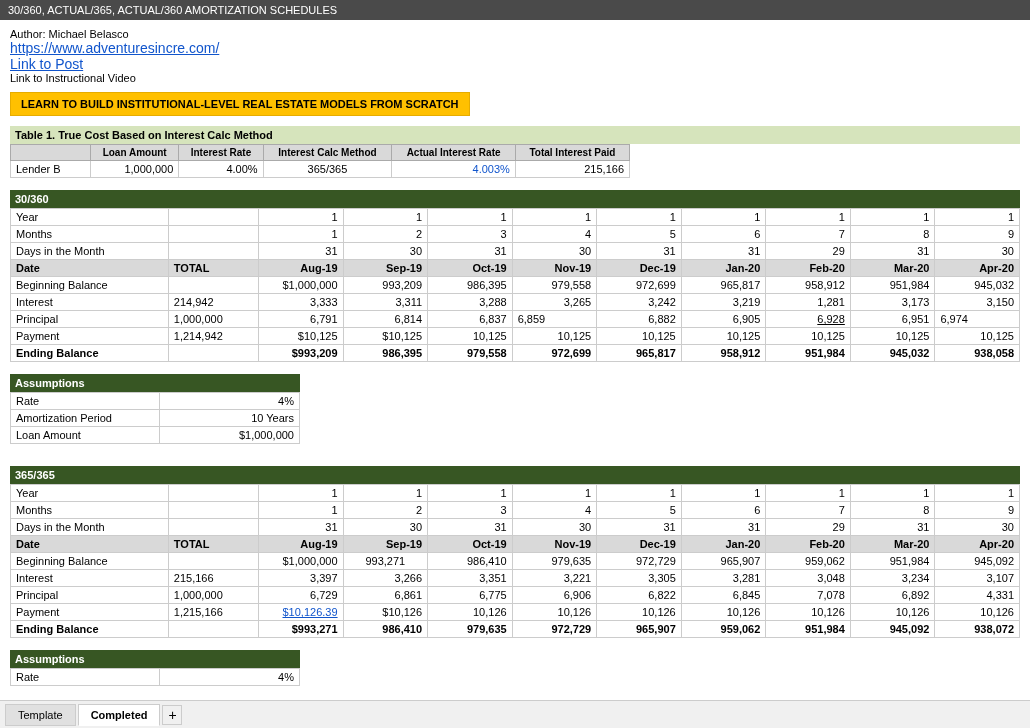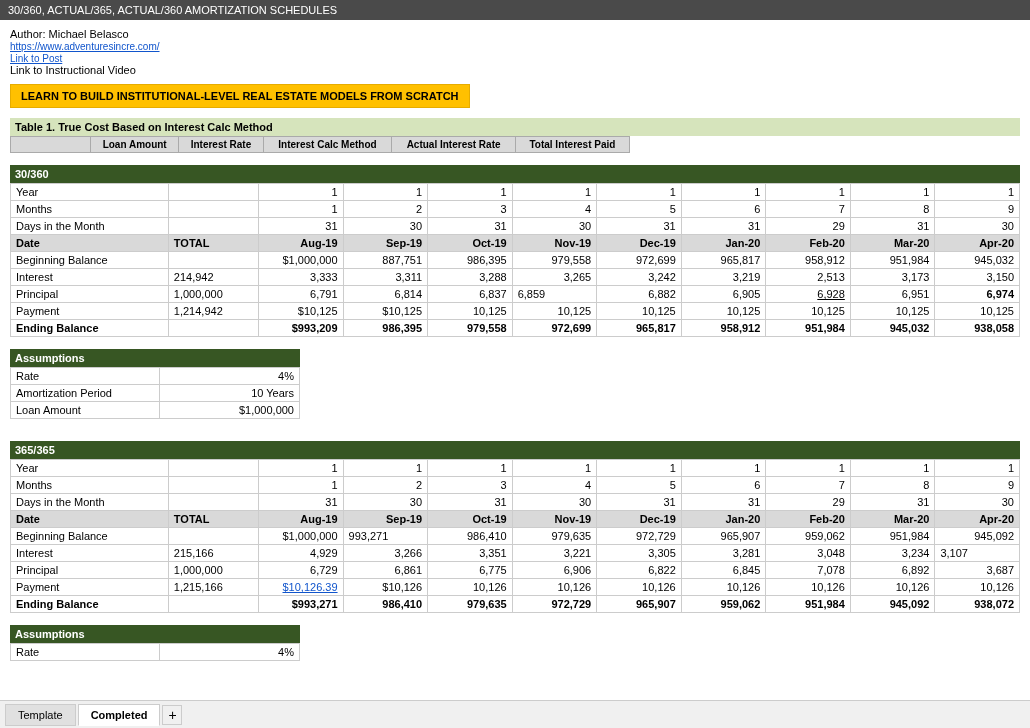--- a/index.html
+++ b/index.html
@@ -13,21 +13,21 @@
     }
     
     .content-area {
       padding: 8px 10px;
       overflow-y: auto;
       height: calc(728px - 20px - 28px);
     }
     
     .author-section { margin-bottom: 8px; }
     .author-section p { font-size: 11px; }
-    .author-section a { color: #1155cc; text-decoration: underline; font-size: 10px; }
+    .author-section a { color: #1155cc; text-decoration: underline; font-size: 14px; }
     
     .promo-banner {
       background: #ffc000;
       color: #000;
       text-align: center;
       padding: 5px 10px;
       font-weight: bold;
       font-size: 11px;
       border: 1px solid #e6ac00;
       display: inline-block;
@@ -165,20 +165,28 @@
         <tr>
           <th style="width:80px"></th>
           <th>Loan Amount</th>
           <th>Interest Rate</th>
           <th>Interest Calc Method</th>
           <th>Actual Interest Rate</th>
           <th>Total Interest Paid</th>
         </tr>
       </thead>
       <tbody id="summary-tbody">
+          <tr>
+      <td>Lender B</td>
+      <td class="text-right">1,000,000</td>
+      <td class="text-right">4.00%</td>
+      <td class="text-center">365/365</td>
+      <td class="text-right" style="color:#1155cc">4.003%</td>
+      <td class="text-right">215,166</td>
+    </tr>
         </tbody>
     </table>
   </div>
 
   
   <div class="table-section">
     <div class="section-header-green">
       <span>30/360</span>
     </div>
     <table class="amort-table">
@@ -245,54 +253,54 @@
             <td style="text-align: right;">Dec-19</td>
             <td style="text-align: right;">Jan-20</td>
             <td style="text-align: right;">Feb-20</td>
             <td style="text-align: right;">Mar-20</td>
             <td style="text-align: right;">Apr-20</td>
           </tr>
           <tr>
             <td>Beginning Balance</td>
             <td></td>
             <td style="text-align: right;">$1,000,000</td>
-            <td style="text-align: right;">887,751</td>
+            <td style="text-align: right;">993,209</td>
             <td style="text-align: right;">986,395</td>
             <td style="text-align: right;">979,558</td>
             <td style="text-align: right;">972,699</td>
             <td style="text-align: right;">965,817</td>
             <td style="text-align: right;">958,912</td>
             <td style="text-align: right;">951,984</td>
             <td style="text-align: right;">945,032</td>
           </tr>
           <tr>
             <td>Interest</td>
             <td>214,942</td>
             <td style="text-align: right;">3,333</td>
             <td style="text-align: right;">3,311</td>
             <td style="text-align: right;">3,288</td>
             <td style="text-align: right;">3,265</td>
             <td style="text-align: right;">3,242</td>
             <td style="text-align: right;">3,219</td>
-            <td style="text-align: right;">2,513</td>
+            <td style="text-align: right;">1,281</td>
             <td style="text-align: right;">3,173</td>
             <td style="text-align: right;">3,150</td>
           </tr>
           <tr>
             <td>Principal</td>
             <td>1,000,000</td>
             <td style="text-align: right;">6,791</td>
             <td style="text-align: right;">6,814</td>
             <td style="text-align: right;">6,837</td>
             <td style="">6,859</td>
             <td style="text-align: right;">6,882</td>
             <td style="text-align: right;">6,905</td>
             <td style="text-align: right; text-decoration: underline;">6,928</td>
             <td style="text-align: right; margin-left: 20px;">6,951</td>
-            <td style="text-align: right; font-weight: bold;">6,974</td>
+            <td style="text-align: left;">6,974</td>
           </tr>
           <tr>
             <td>Payment</td>
             <td>1,214,942</td>
             <td style="text-align: right;">$10,125</td>
             <td style="text-align: right;">$10,125</td>
             <td style="text-align: right;">10,125</td>
             <td style="text-align: right;">10,125</td>
             <td style="text-align: right;">10,125</td>
             <td style="text-align: right;">10,125</td>
@@ -411,54 +419,54 @@
             <td style="text-align: right;">Dec-19</td>
             <td style="text-align: right;">Jan-20</td>
             <td style="text-align: right;">Feb-20</td>
             <td style="text-align: right;">Mar-20</td>
             <td style="text-align: right;">Apr-20</td>
           </tr>
           <tr>
             <td>Beginning Balance</td>
             <td></td>
             <td style="text-align: right;">$1,000,000</td>
-            <td style="text-align: left;">993,271</td>
+            <td style="text-align: center;">993,271</td>
             <td style="text-align: right;">986,410</td>
             <td style="text-align: right;">979,635</td>
             <td style="text-align: right;">972,729</td>
             <td style="text-align: right;">965,907</td>
             <td style="text-align: right;">959,062</td>
             <td style="text-align: right;">951,984</td>
             <td style="text-align: right;">945,092</td>
           </tr>
           <tr>
             <td>Interest</td>
             <td>215,166</td>
-            <td style="text-align: right;">4,929</td>
+            <td style="text-align: right;">3,397</td>
             <td style="text-align: right;">3,266</td>
             <td style="text-align: right;">3,351</td>
             <td style="text-align: right;">3,221</td>
             <td style="text-align: right;">3,305</td>
             <td style="text-align: right;">3,281</td>
             <td style="text-align: right;">3,048</td>
             <td style="text-align: right;">3,234</td>
-            <td style="">3,107</td>
+            <td style="text-align: right;">3,107</td>
           </tr>
           <tr>
             <td>Principal</td>
             <td>1,000,000</td>
             <td style="text-align: right;">6,729</td>
             <td style="text-align: right;">6,861</td>
             <td style="text-align: right;">6,775</td>
             <td style="text-align: right;">6,906</td>
             <td style="text-align: right;">6,822</td>
             <td style="text-align: right;">6,845</td>
             <td style="text-align: right;">7,078</td>
             <td style="text-align: right;">6,892</td>
-            <td style="text-align: right;">3,687</td>
+            <td style="text-align: right;">4,331</td>
           </tr>
           <tr>
             <td>Payment</td>
             <td>1,215,166</td>
             <td style="text-align: right; color: rgb(17, 85, 204); text-decoration: underline;">$10,126.39</td>
             <td style="text-align: right;">$10,126</td>
             <td style="text-align: right;">10,126</td>
             <td style="text-align: right;">10,126</td>
             <td style="text-align: right;">10,126</td>
             <td style="text-align: right;">10,126</td>

